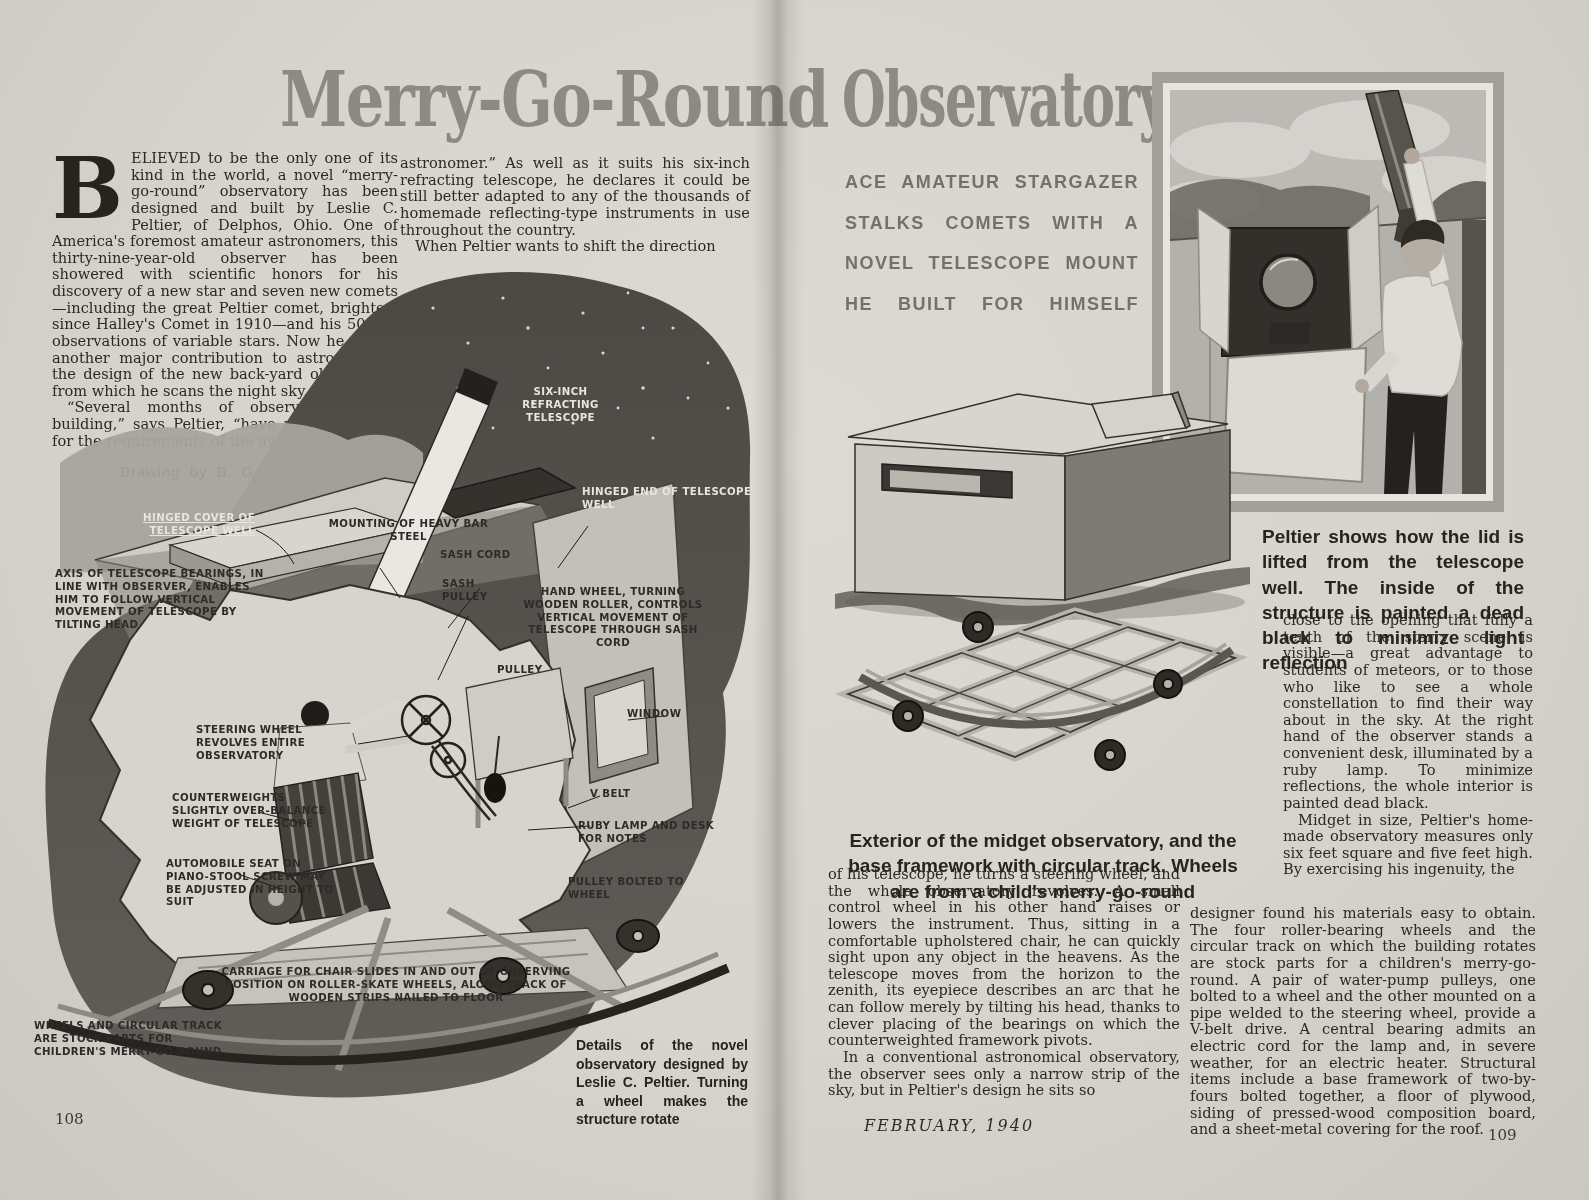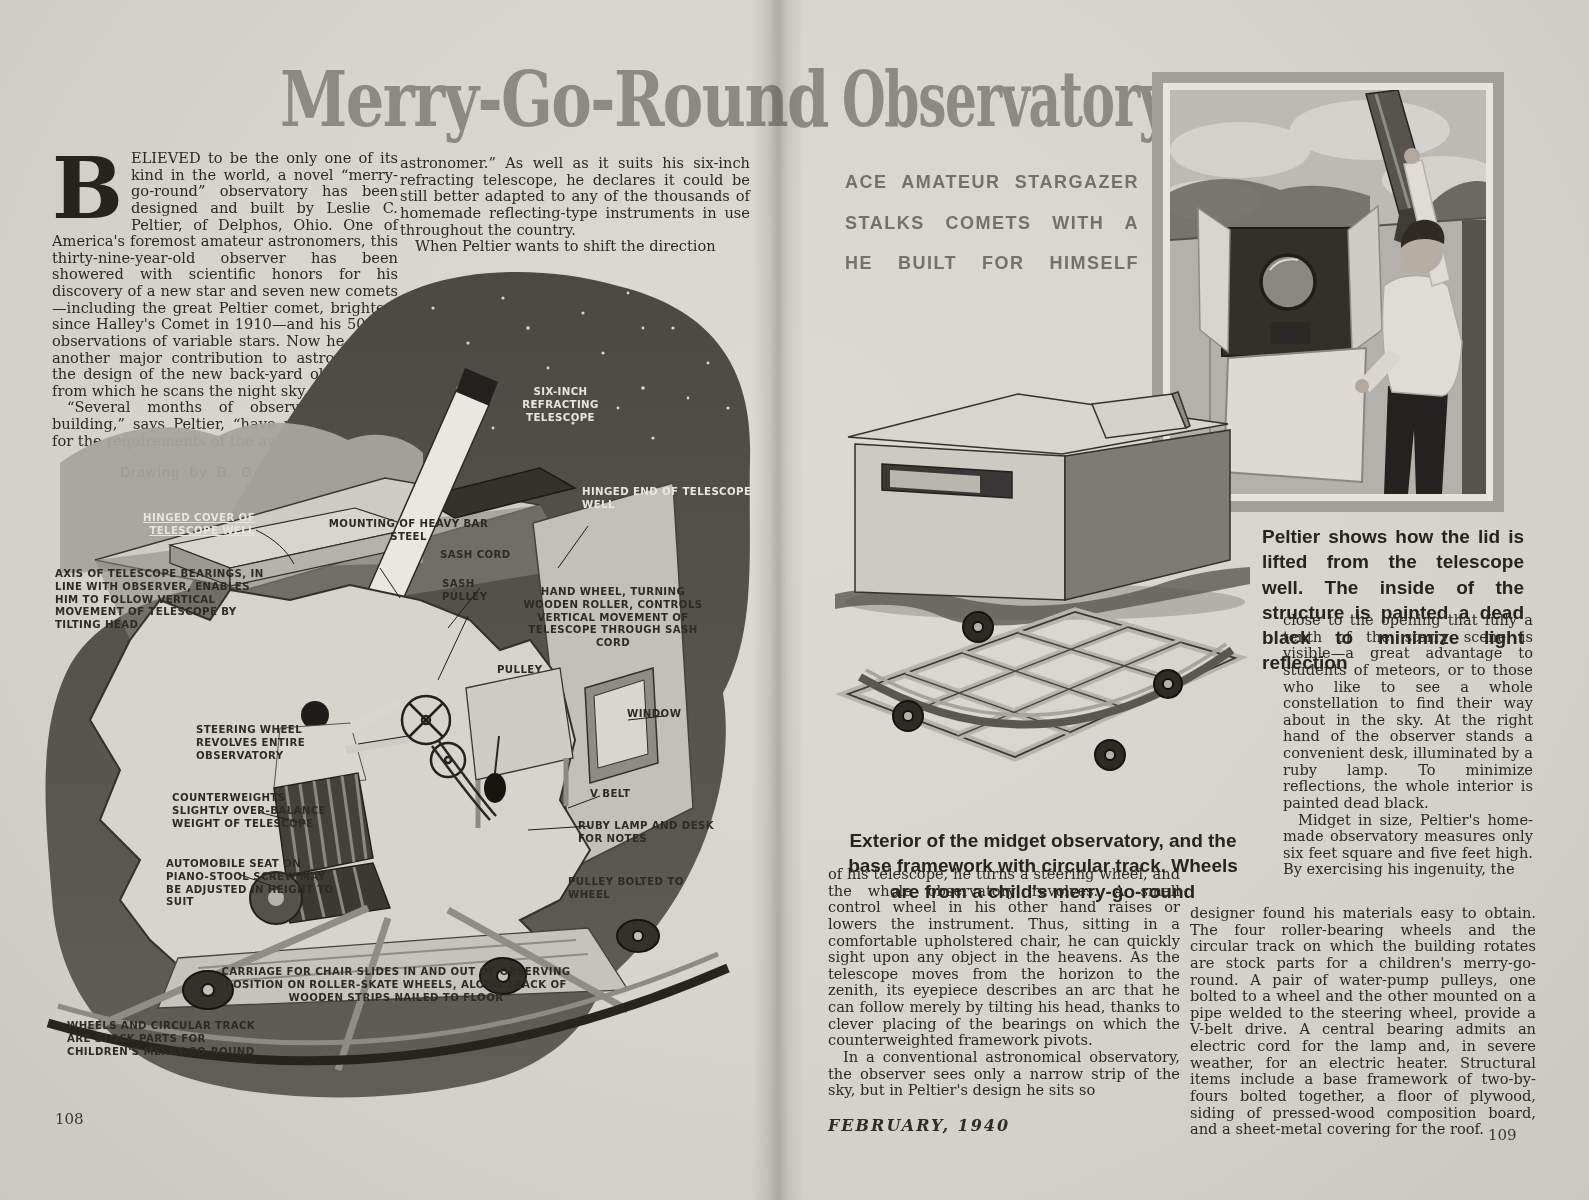--- a/index.html
+++ b/index.html
@@ -224,30 +224,32 @@
   <div class="callout center" style="left:518px;top:586px;width:190px;">HAND WHEEL, TURNING WOODEN ROLLER, CONTROLS VERTICAL MOVEMENT OF TELESCOPE THROUGH SASH CORD</div>
   <div class="callout" style="left:497px;top:664px;width:60px;">PULLEY</div>
   <div class="callout" style="left:627px;top:708px;width:70px;">WINDOW</div>
   <div class="callout" style="left:590px;top:788px;width:60px;">V BELT</div>
   <div class="callout" style="left:578px;top:820px;width:160px;">RUBY LAMP AND DESK FOR NOTES</div>
   <div class="callout" style="left:568px;top:876px;width:140px;">PULLEY BOLTED TO WHEEL</div>
   <div class="callout" style="left:196px;top:724px;width:150px;">STEERING WHEEL REVOLVES ENTIRE OBSERVATORY</div>
   <div class="callout" style="left:172px;top:792px;width:162px;">COUNTERWEIGHTS SLIGHTLY OVER-BALANCE WEIGHT OF TELESCOPE</div>
   <div class="callout center" style="left:210px;top:966px;width:372px;">CARRIAGE FOR CHAIR SLIDES IN AND OUT OF OBSERVING POSITION ON ROLLER-SKATE WHEELS, ALONG TRACK OF WOODEN STRIPS NAILED TO FLOOR</div>
   <div class="callout" style="left:166px;top:858px;width:172px;">AUTOMOBILE SEAT ON PIANO-STOOL SCREW MAY BE ADJUSTED IN HEIGHT TO SUIT</div>
-  <div class="callout" style="left:34px;top:1020px;width:192px;margin-left:33px;">WHEELS AND CIRCULAR TRACK ARE STOCK PARTS FOR CHILDREN'S MERRY-GO-ROUND</div>
-
+  <div class="callout" style="left:34px;top:1020px;width:192px;">WHEELS AND CIRCULAR TRACK ARE STOCK PARTS FOR CHILDREN'S MERRY-GO-ROUND</div>
+
+  <div class="sans-cap caption" style="left:576px;top:1036px;width:172px;font-size:14px;">Details of the novel observatory designed by Leslie C. Peltier. Turning a wheel makes the structure rotate</div>
 
   <div class="pagenum" style="left:55px;top:1110px;">108</div>
 
   <div class="page-title" style="left:842px;top:55px;transform:scaleX(.66);">Observatory</div>
 
   <div class="deck">
     <div class="deck-line">ACE AMATEUR STARGAZER</div>
     <div class="deck-line">STALKS COMETS WITH A</div>
+    <div class="deck-line">NOVEL TELESCOPE MOUNT</div>
     <div class="deck-line">HE BUILT FOR HIMSELF</div>
   </div>
 
   <div class="photo-frame">
     <div class="photo-inner">
       <svg width="316" height="404" viewBox="0 0 316 404">
         <rect width="316" height="404" fill="#bcbab5"></rect>
         <g fill="#dddbd6" opacity=".75">
           <ellipse cx="70" cy="60" rx="70" ry="28"></ellipse>
             <ellipse cx="200" cy="40" rx="80" ry="30"></ellipse>
@@ -347,17 +349,17 @@
 
   <div class="body-text" style="left:1190px;top:905px;width:346px;">
     <p>designer found his materials easy to obtain. The four roller-bearing wheels and the circular track on which the building rotates are stock parts for a children's merry-go-round. A pair of water-pump pulleys, one bolted to a wheel and the other mounted on a pipe welded to the steering wheel, provide a V-belt drive. A central bearing admits an electric cord for the lamp and, in severe weather, for an electric heater. Structural items include a base framework of two-by-fours bolted together, a floor of plywood, siding of pressed-wood composition board, and a sheet-metal covering for the roof.</p>
   </div>
 
   <div class="body-text" style="left:828px;top:866px;width:352px;">
     <p>of his telescope, he turns a steering wheel, and the whole observatory revolves. A small control wheel in his other hand raises or lowers the instrument. Thus, sitting in a comfortable upholstered chair, he can quickly sight upon any object in the heavens. As the telescope moves from the horizon to the zenith, its eyepiece describes an arc that he can follow merely by tilting his head, thanks to clever placing of the bearings on which the counterweighted framework pivots.</p>
     <p class="indent">In a conventional astronomical observatory, the observer sees only a narrow strip of the sky, but in Peltier's design he sits so</p>
   </div>
 
-  <div class="footer-date" style="left:828px;top:1116px;font-weight:bold;">FEBRUARY, 1940</div>
+  <div class="footer-date" style="left:864px;top:1116px;">FEBRUARY, 1940</div>
   <div class="pagenum" style="left:1488px;top:1126px;">109</div>
 
   <div class="gutter"></div>
 </div>
 
 </body></html>

